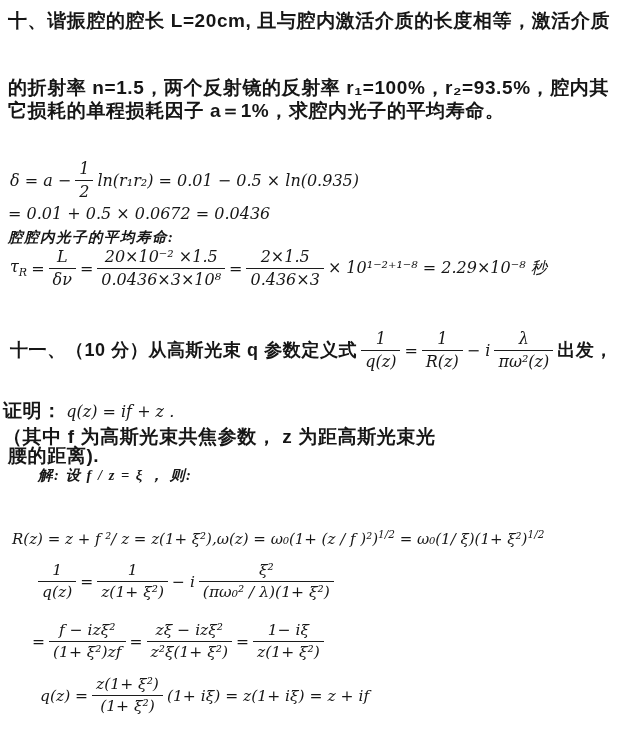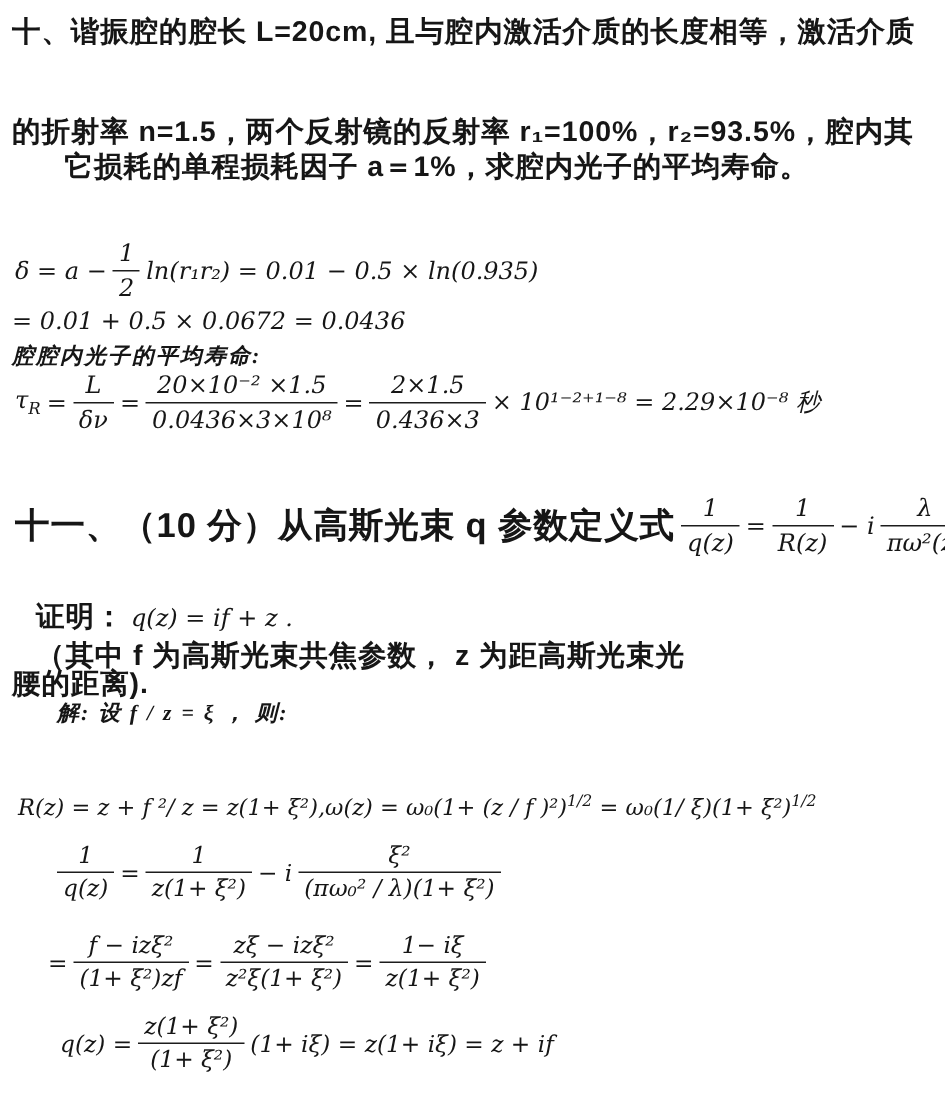--- a/index.html
+++ b/index.html
@@ -41,30 +41,30 @@
   .mrow > span { margin:0 2px; }
 
   .frac { display:inline-flex; flex-direction:column; text-align:center; margin:0 4px; }
   .frac .num { display:block; padding:0 4px 2px; line-height:1.12; }
   .frac .den { display:block; border-top:1.4px solid #1c1c1c; padding:2px 4px 0; line-height:1.12; }
 
   sub { font-size:11px; }
   sup { font-size:10.5px; }
   .eqR { font-size:15px; }
   .small-math { font-size:15.5px; }
-  .p11row .zh { font-size:23px; }
+  .p11row .zh { font-size:18px; }
 </style>
 </head>
 <body>
 
 <div class="page">
 
   <div class="line zh" style="left:8px; top:8px;">十、谐振腔的腔长 L=20cm, 且与腔内激活介质的长度相等，激活介质</div>
   <div class="line zh" style="left:8px; top:51px;margin-top:24px;">的折射率 n=1.5，两个反射镜的反射率 r₁=100%，r₂=93.5%，腔内其</div>
-  <div class="line zh" style="left:8px; top:98px;margin-left:35px;">它损耗的单程损耗因子 a＝1%，求腔内光子的平均寿命。</div>
+  <div class="line zh" style="left:8px; top:98px;">它损耗的单程损耗因子 a＝1%，求腔内光子的平均寿命。</div>
 
 
   <div class="mrow math" style="left:8px; top:160px;">
     <span>δ = a −</span>
     <span class="frac">
       <span class="num">1</span>
       <span class="den">2</span>
     </span>
     <span>ln(r₁r₂) = 0.01 − 0.5 × ln(0.935)</span>
   </div>
@@ -105,21 +105,21 @@
       <span class="den">R(z)</span>
     </span>
     <span class="math">− i</span>
     <span class="math frac">
       <span class="num">λ</span>
       <span class="den">πω²(z)</span>
     </span>
     <span class="zh">出发，</span>
   </div>
 
-  <div class="line" style="left:24px; top:398px;">
+  <div class="line" style="left:3px; top:398px;">
     <span class="zh">证明：</span>
     <span class="math">q(z) = if + z .</span>
     <span class="zh">（其中 f 为高斯光束共焦参数， z 为距高斯光束光</span>
   </div>
 
   <div class="line zh" style="left:8px; top:443px;">腰的距离).</div>
 
   <div class="line zh-sol" style="left:38px; top:466px;">解: 设 f / z = ξ ， 则:</div>
 
   <div class="line math eqR" style="left:12px; top:528px;">

